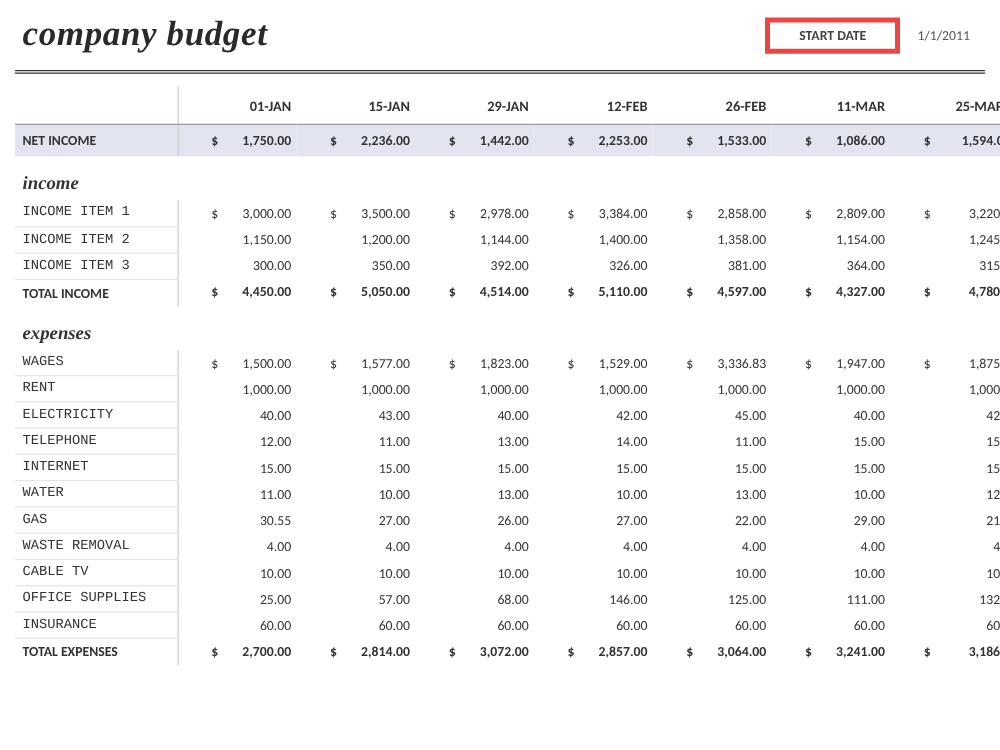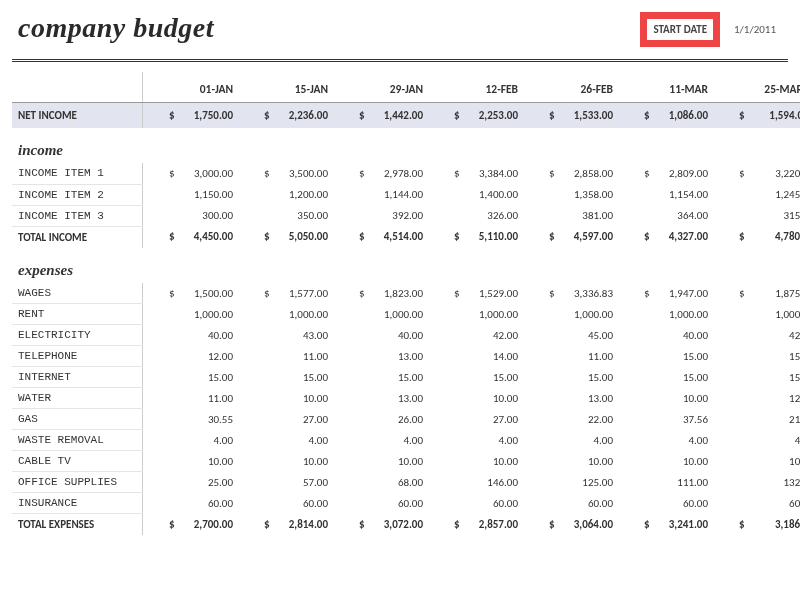--- a/index.html
+++ b/index.html
@@ -1,20 +1,20 @@
 <!DOCTYPE html>
 <html><head>
 <meta charset="utf-8">
 <style>
 * { margin: 0; padding: 0; box-sizing: border-box; }
 body { font-family: Calibri, Arial, sans-serif; font-size: 12px; color: #333; background: #fff; width: 800px; height: 600px; overflow: hidden; }
-.header { display: flex; align-items: flex-start; padding: 12px 18px 8px 18px; gap: 18px; }
+.header { display: flex; align-items: center; padding: 12px 18px 8px 18px; gap: 18px; }
 .title { font-family: Georgia, 'Times New Roman', serif; font-style: italic; font-weight: bold; font-size: 28px; color: #2a2a2a; flex: 1; letter-spacing: 0.5px; }
 .header-field { display: flex; align-items: center; gap: 8px; font-size: 11px; color: #555; }
-.header-field .box { border: 7px solid #ef4444; padding: 4px 6px; font-weight: 600; color: #444; font-size: 11px; }
+.header-field .box { border: 4px solid #ef4444; padding: 4px 23px; font-weight: 600; color: #444; font-size: 11px; }
 .header-field .val { padding: 0 6px; font-size: 11px; }
 .divider { border-top: 3px double #333; margin: 4px 12px 10px 12px; }
 .grid { padding: 0 12px; }
 table { border-collapse: collapse; width: 100%; table-layout: fixed; }
 th, td { padding: 4px 4px; text-align: right; font-size: 11px; white-space: nowrap; }
 th.rowlabel, td.rowlabel { text-align: left; width: 128px; border-right: 1px solid #ccc; padding-left: 6px; margin-top: 40px; }
 thead th { font-weight: bold; border-bottom: 1px solid #999; padding-bottom: 6px; padding-top: 10px; font-size: 11.5px; }
 thead th.rowlabel { border-bottom: 1px solid #999; }
 .net-row td { background: #e2e4f0; font-weight: bold; padding-top: 6px; padding-bottom: 6px; }
 .section td.section-h { font-family: Georgia, serif; font-style: italic; font-weight: bold; font-size: 15px; padding-top: 14px; padding-bottom: 4px; border-right: none; }
@@ -178,21 +178,21 @@
           <td><span class="currency"></span><span class="num">10.00</span></td>
           <td><span class="currency"></span><span class="num">12.</span></td>
         </tr>
         <tr class="line">
           <td class="rowlabel">GAS</td>
           <td><span class="currency"></span><span class="num">30.55</span></td>
           <td><span class="currency"></span><span class="num">27.00</span></td>
           <td><span class="currency"></span><span class="num">26.00</span></td>
           <td><span class="currency"></span><span class="num">27.00</span></td>
           <td><span class="currency"></span><span class="num">22.00</span></td>
-          <td><span class="currency"></span><span class="num">37.56</span></td>
+          <td><span class="currency"></span><span class="num">29.00</span></td>
           <td><span class="currency"></span><span class="num">21.</span></td>
         </tr>
         <tr class="line">
           <td class="rowlabel">WASTE REMOVAL</td>
           <td><span class="currency"></span><span class="num">4.00</span></td>
           <td><span class="currency"></span><span class="num">4.00</span></td>
           <td><span class="currency"></span><span class="num">4.00</span></td>
           <td><span class="currency"></span><span class="num">4.00</span></td>
           <td><span class="currency"></span><span class="num">4.00</span></td>
           <td><span class="currency"></span><span class="num">4.00</span></td>

